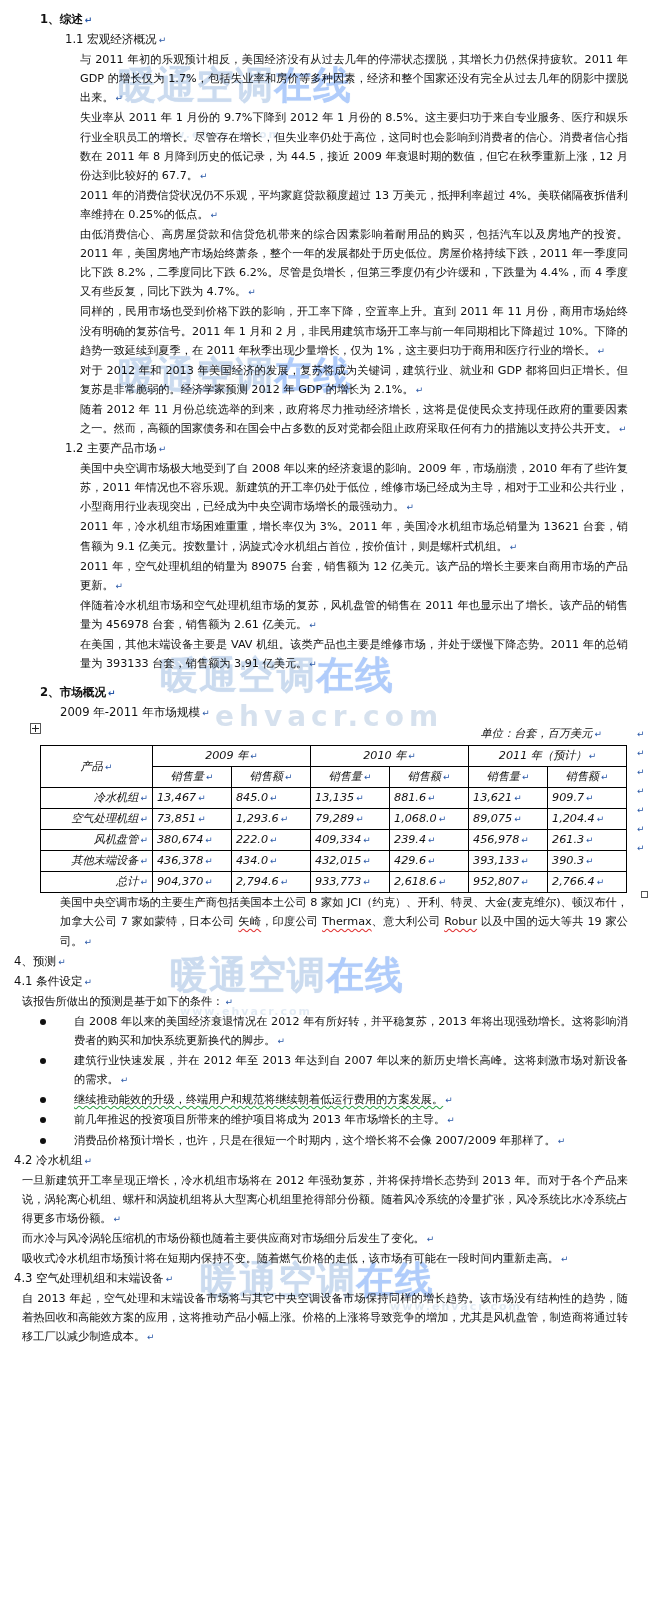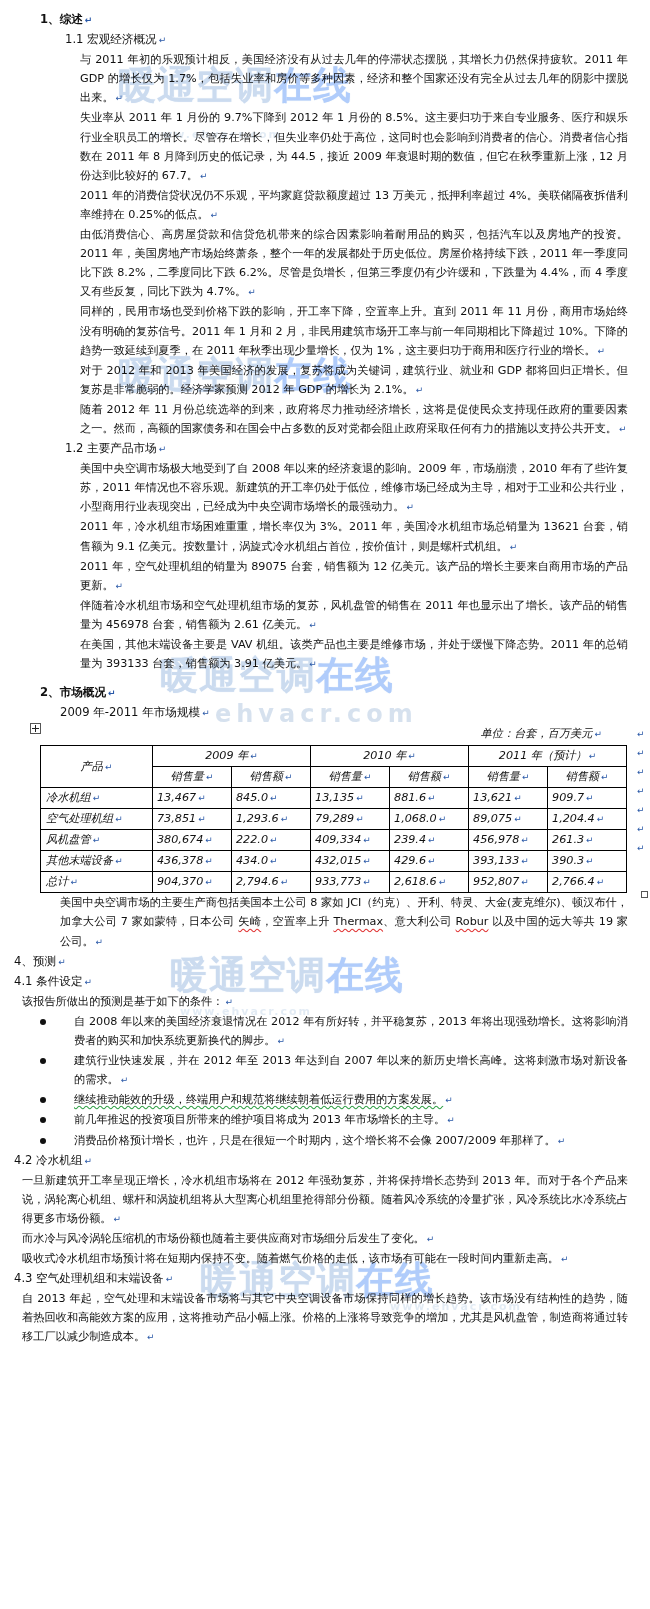--- a/index.html
+++ b/index.html
@@ -34,21 +34,21 @@
     letter-spacing: 1px;
     opacity: .40;
   }
   .wm-cn {
     font-size: 38px;
     color: #7ea6d8;
     text-shadow: 0 0 1px #9dbde3;
   }
   .wm-cn .hot { color: #3b82f6; }
   .wm-url {
-    font-size: 24px;
+    font-size: 28px;
     color: #9ab6d6;
     letter-spacing: 5px;
     font-family: "DejaVu Sans", "Liberation Sans", sans-serif;
   }
   .wm-url-sm {
     font-size: 11px;
     color: #b9cfe6;
     letter-spacing: 2px;
   }
   
@@ -141,21 +141,21 @@
   }
   table.mkt th, table.mkt td {
     border: 1px solid #000;
     font-size: 11.2px;
     line-height: 17px;
     padding: 1px 4px;
     font-weight: normal;
     vertical-align: middle;
   }
   table.mkt th { text-align: center; }
-  table.mkt td.prod { text-align: left; padding-left: 5px; }
+  table.mkt td.prod { text-align: right; padding-left: 5px; }
   table.mkt td.val  { padding-right: 3px; }
   .col-prod { width: 112px; }
   .col-n { width: 79px; }
   .tbl-pilcrows {
     position: absolute;
     right: -13px;
     top: 0;
     height: 100%;
     width: 12px;
   }
@@ -327,21 +327,21 @@
       <span>↵</span>
       <span>↵</span>
       <span>↵</span>
       <span>↵</span>
     </div>
   </div>
 
   <div class="content">
 
 
-    <p class="p body-ind2"><span>美国中央空调市场的主要生产商包括美国本土公司 8 家如 JCI（约克）、开利、特灵、大金(麦克维尔)、顿汉布什，加拿大公司 7 家如蒙特，日本公司 </span><span class="sp-red">矢崎</span><span>，空置率上升 </span><span class="sp-red">Thermax</span><span>、意大利公司 </span><span class="sp-red">Robur</span><span> 以及中国的远大等共 19 家公司。</span><span class="pilcrow">↵</span></p>
+    <p class="p body-ind2"><span>美国中央空调市场的主要生产商包括美国本土公司 8 家如 JCI（约克）、开利、特灵、大金(麦克维尔)、顿汉布什，加拿大公司 7 家如蒙特，日本公司 </span><span class="sp-red">矢崎</span><span>，印度公司 </span><span class="sp-red">Thermax</span><span>、意大利公司 </span><span class="sp-red">Robur</span><span> 以及中国的远大等共 19 家公司。</span><span class="pilcrow">↵</span></p>
 
     <p class="p h2-flat"><span>4、预测</span><span class="pilcrow">↵</span></p>
 
     <p class="p h2-flat"><span>4.1 条件设定</span><span class="pilcrow">↵</span></p>
 
     <p class="p body-flat"><span>该报告所做出的预测是基于如下的条件：</span><span class="pilcrow">↵</span></p>
 
     <ul class="bullets">
       <li><span class="dot"></span><span>自 2008 年以来的美国经济衰退情况在 2012 年有所好转，并平稳复苏，2013 年将出现强劲增长。这将影响消费者的购买和加快系统更新换代的脚步。</span><span class="pilcrow">↵</span></li>
       <li><span class="dot"></span><span>建筑行业快速发展，并在 2012 年至 2013 年达到自 2007 年以来的新历史增长高峰。这将刺激市场对新设备的需求。</span><span class="pilcrow">↵</span></li>

